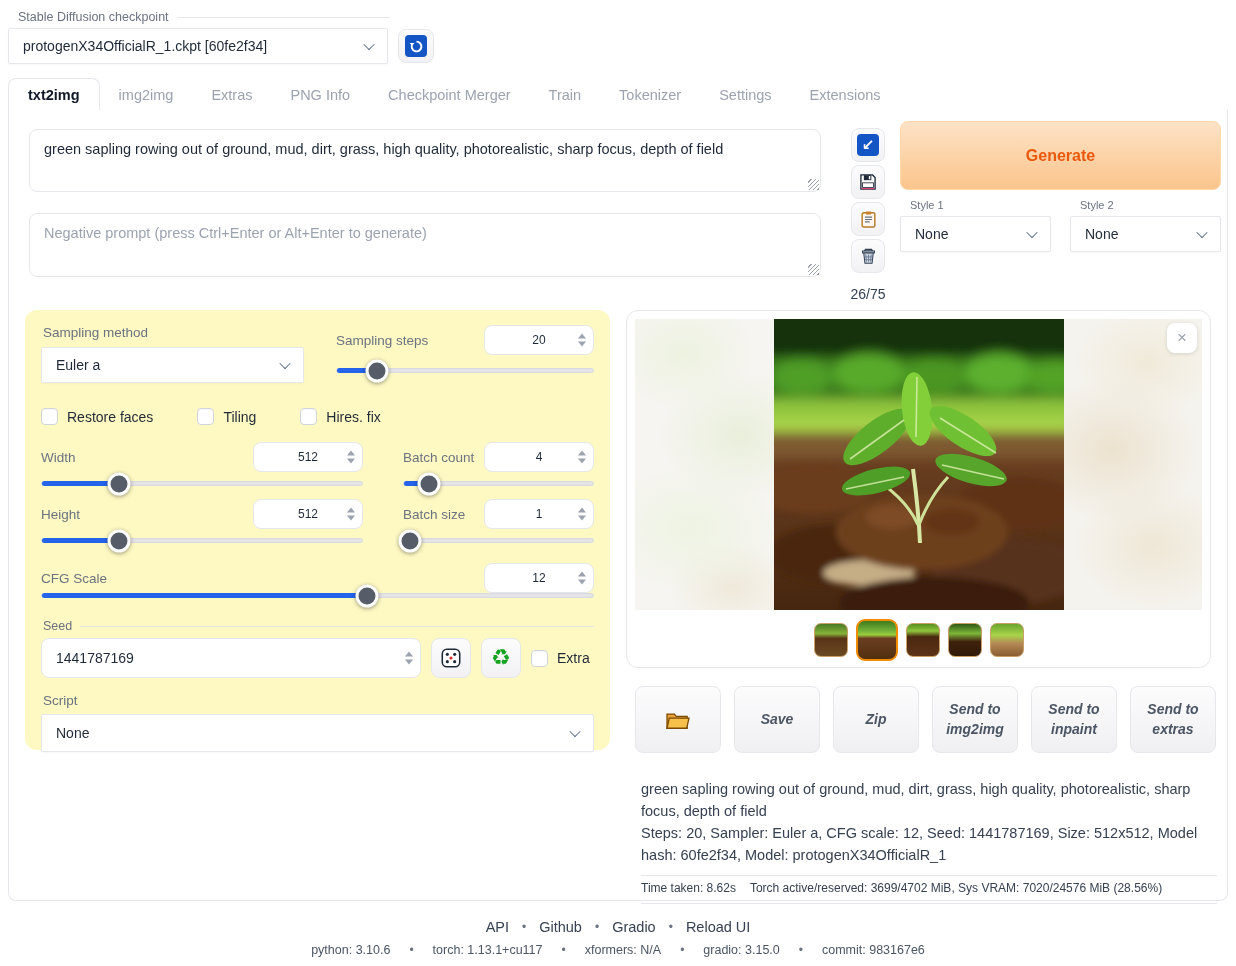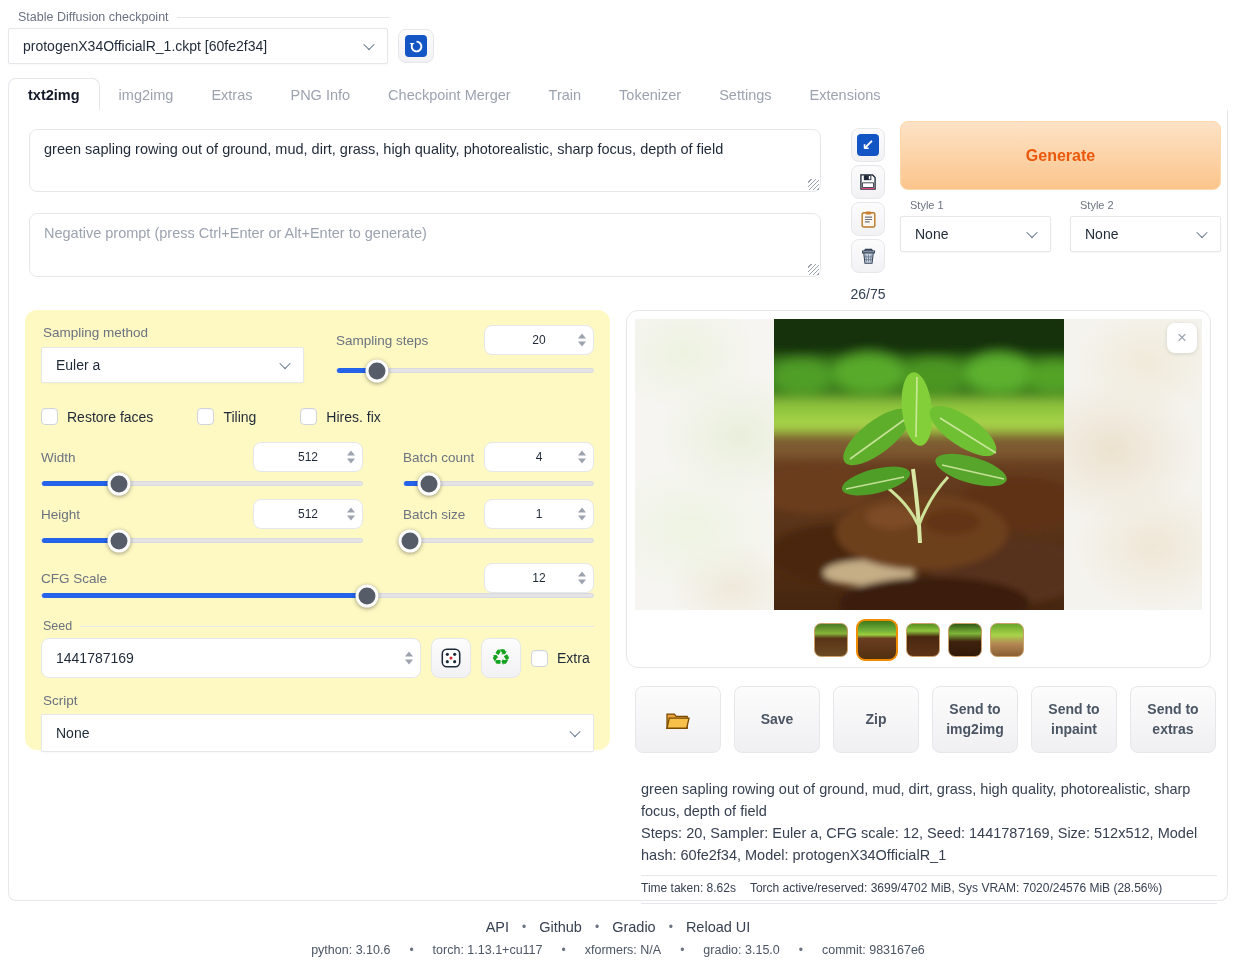--- a/index.html
+++ b/index.html
@@ -126,21 +126,21 @@
   #thumbs { position:absolute; left:0; right:0; top:306px; height:46px; display:flex;
     gap:8px; align-items:center; justify-content:center; }
   .thumb { width:34px; height:34px; border-radius:7px; border:1px solid #caa06a; cursor:pointer;
     background:linear-gradient(180deg,#3f7a1d 0%,#74b23a 26%,#9ccf3d 36%,#6a3d20 46%,#52300f 100%); }
   .thumb.sel { width:42px; height:42px; border:2px solid #f08c00; border-radius:9px; }
   .thumb.t1 { background:linear-gradient(180deg,#4a7a24 0%,#86b23a 30%,#5a3317 45%,#6a4a22 100%); }
   .thumb.t3 { background:linear-gradient(180deg,#57901f 0%,#8fc53c 22%,#4a2810 40%,#5e3317 100%); }
   .thumb.t4 { background:linear-gradient(180deg,#2f5a14 0%,#7fb63a 30%,#3f220e 55%,#2f1a08 100%); }
   .thumb.t5 { background:linear-gradient(180deg,#6aa52d 0%,#a8d44a 35%,#b58a55 60%,#8a5e33 100%); }
 
-  #out-buttons { position:absolute; left:626px; top:576px; width:582px; display:flex; gap:13px; }
+  #out-buttons { position:absolute; left:626px; top:576px; width:582px; display:flex; gap:13px;font-style:italic; }
   .obtn { width:86px; height:67px; border:1px solid #e5e7eb; border-radius:8px;
     background:linear-gradient(180deg,#fcfcfd,#f0f0f2); display:flex; align-items:center;
     justify-content:center; text-align:center; font-size:14px; font-weight:700; color:#4b5563;
     line-height:1.4; padding:0 8px; cursor:pointer;
     font-family:"Liberation Sans","DejaVu Sans",sans-serif; }
 
   #result-info { position:absolute; left:632px; top:668px; width:576px;
     border-bottom:1px solid #e5e7eb; padding-bottom:4px; }
   #result-prompt, #result-params { font-size:14.5px; color:#374151; line-height:1.52; }
   #result-time { margin-top:9px; border-top:1px solid #e5e7eb; padding:5px 0 4px;

